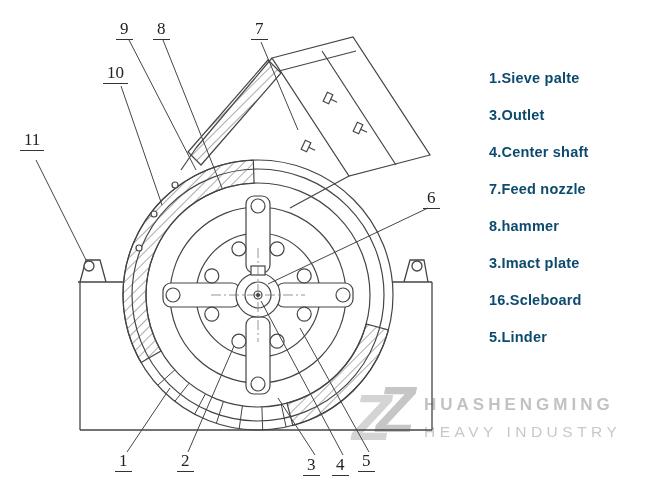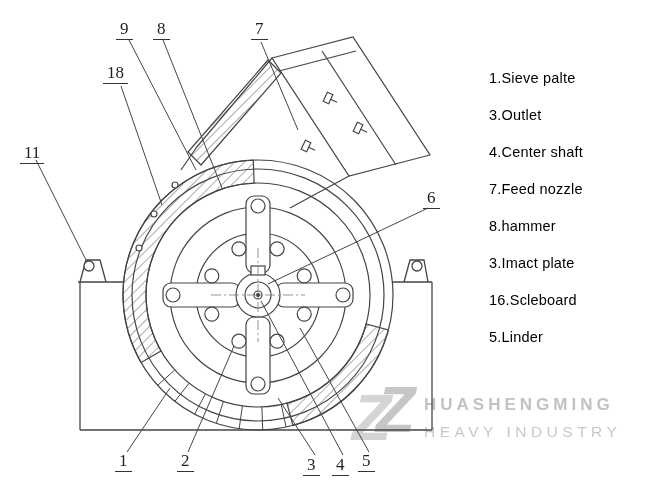--- a/index.html
+++ b/index.html
@@ -3,22 +3,22 @@
 <meta charset="utf-8">
 <style>
   html,body{margin:0;padding:0;background:#fff;}
   .stage{position:relative;width:646px;height:491px;background:#ffffff;overflow:hidden;
          font-family:"Liberation Sans", sans-serif;}
   .diagram-svg{position:absolute;left:0;top:0;}
   svg text{font-family:"Liberation Sans", sans-serif;}
   .callout{position:absolute;font-family:"Liberation Serif", serif;font-size:17px;color:#222;
            line-height:1;padding:0 4px 2px;border-bottom:1.5px solid #333;}
   .legend{position:absolute;left:489px;top:70px;width:155px;}
-  .legend-item{font-size:14.5px;color:#000000;line-height:16px;margin-bottom:21px;
-               letter-spacing:0.2px;font-weight:400;white-space:nowrap;}
+  .legend-item{font-size:14.5px;color:#0c4a6e;line-height:16px;margin-bottom:21px;
+               letter-spacing:0.2px;font-weight:700;white-space:nowrap;}
 </style>
 </head>
 <body>
 
 <div class="stage">
 
   <svg class="diagram-svg" width="646" height="491" viewBox="0 0 646 491">
     <defs>
       <pattern id="hatch" patternUnits="userSpaceOnUse" width="7" height="7" patternTransform="rotate(45)">
         <line x1="0" y1="0" x2="0" y2="7" stroke="#5a5a5a" stroke-width="1"></line>
@@ -134,22 +134,22 @@
       <line x1="188" y1="452" x2="234" y2="346"></line>
       <line x1="315" y1="455" x2="278" y2="398"></line>
       <line x1="343" y1="455" x2="261" y2="301"></line>
       <line x1="369" y1="452" x2="300" y2="328"></line>
     </g>
   </svg>
 
   <div class="callout" style="left:116px;top:20px;">9</div>
   <div class="callout" style="left:153px;top:20px;">8</div>
   <div class="callout" style="left:251px;top:20px;">7</div>
-  <div class="callout" style="left:103px;top:64px;">18</div>
-  <div class="callout" style="left:20px;top:144px;">11</div>
+  <div class="callout" style="left:103px;top:64px;">10</div>
+  <div class="callout" style="left:20px;top:131px;">11</div>
   <div class="callout" style="left:423px;top:189px;">6</div>
   <div class="callout" style="left:115px;top:452px;">1</div>
   <div class="callout" style="left:177px;top:452px;">2</div>
   <div class="callout" style="left:303px;top:456px;">3</div>
   <div class="callout" style="left:332px;top:456px;">4</div>
   <div class="callout" style="left:358px;top:452px;">5</div>
 
   <div class="legend">
     <div class="legend-item">1.Sieve palte</div>
     <div class="legend-item">3.Outlet</div>

